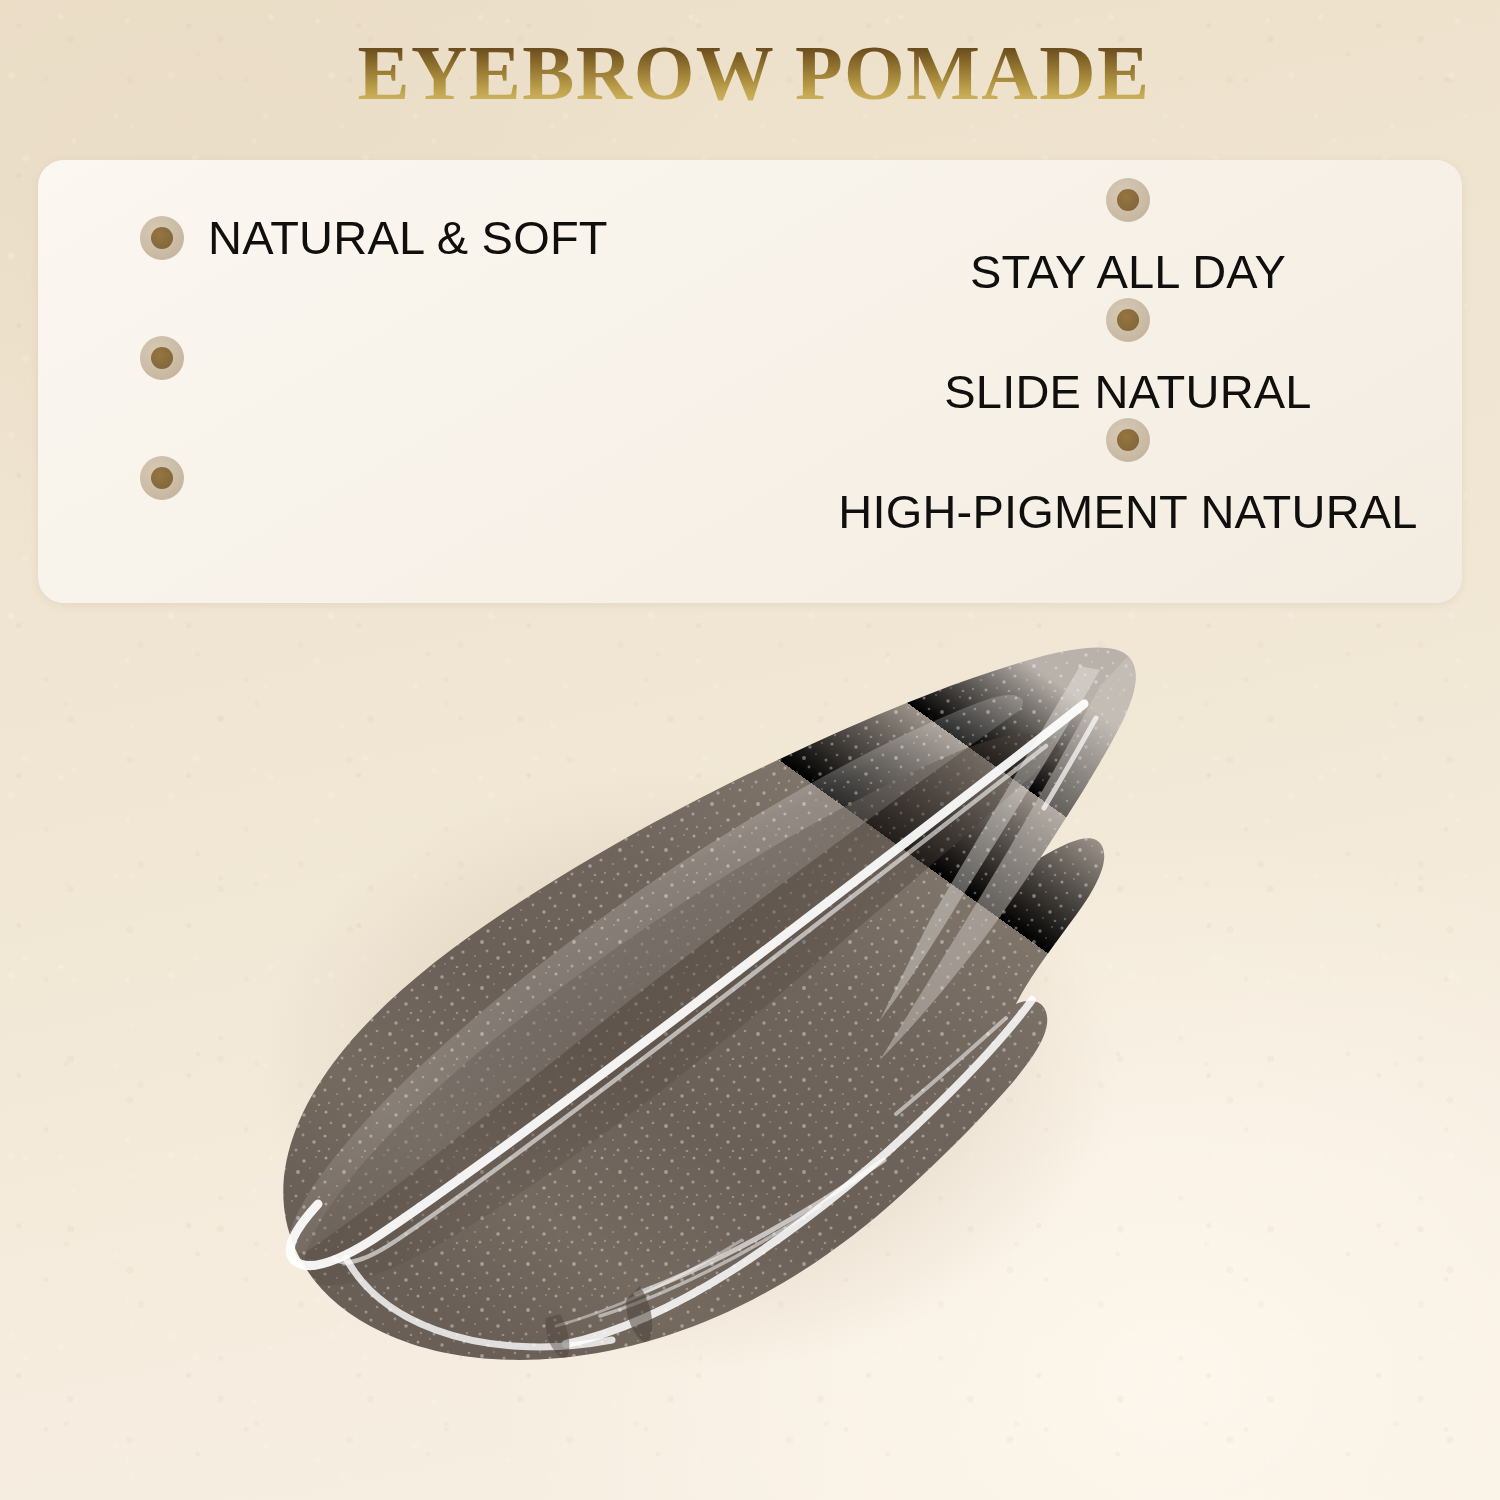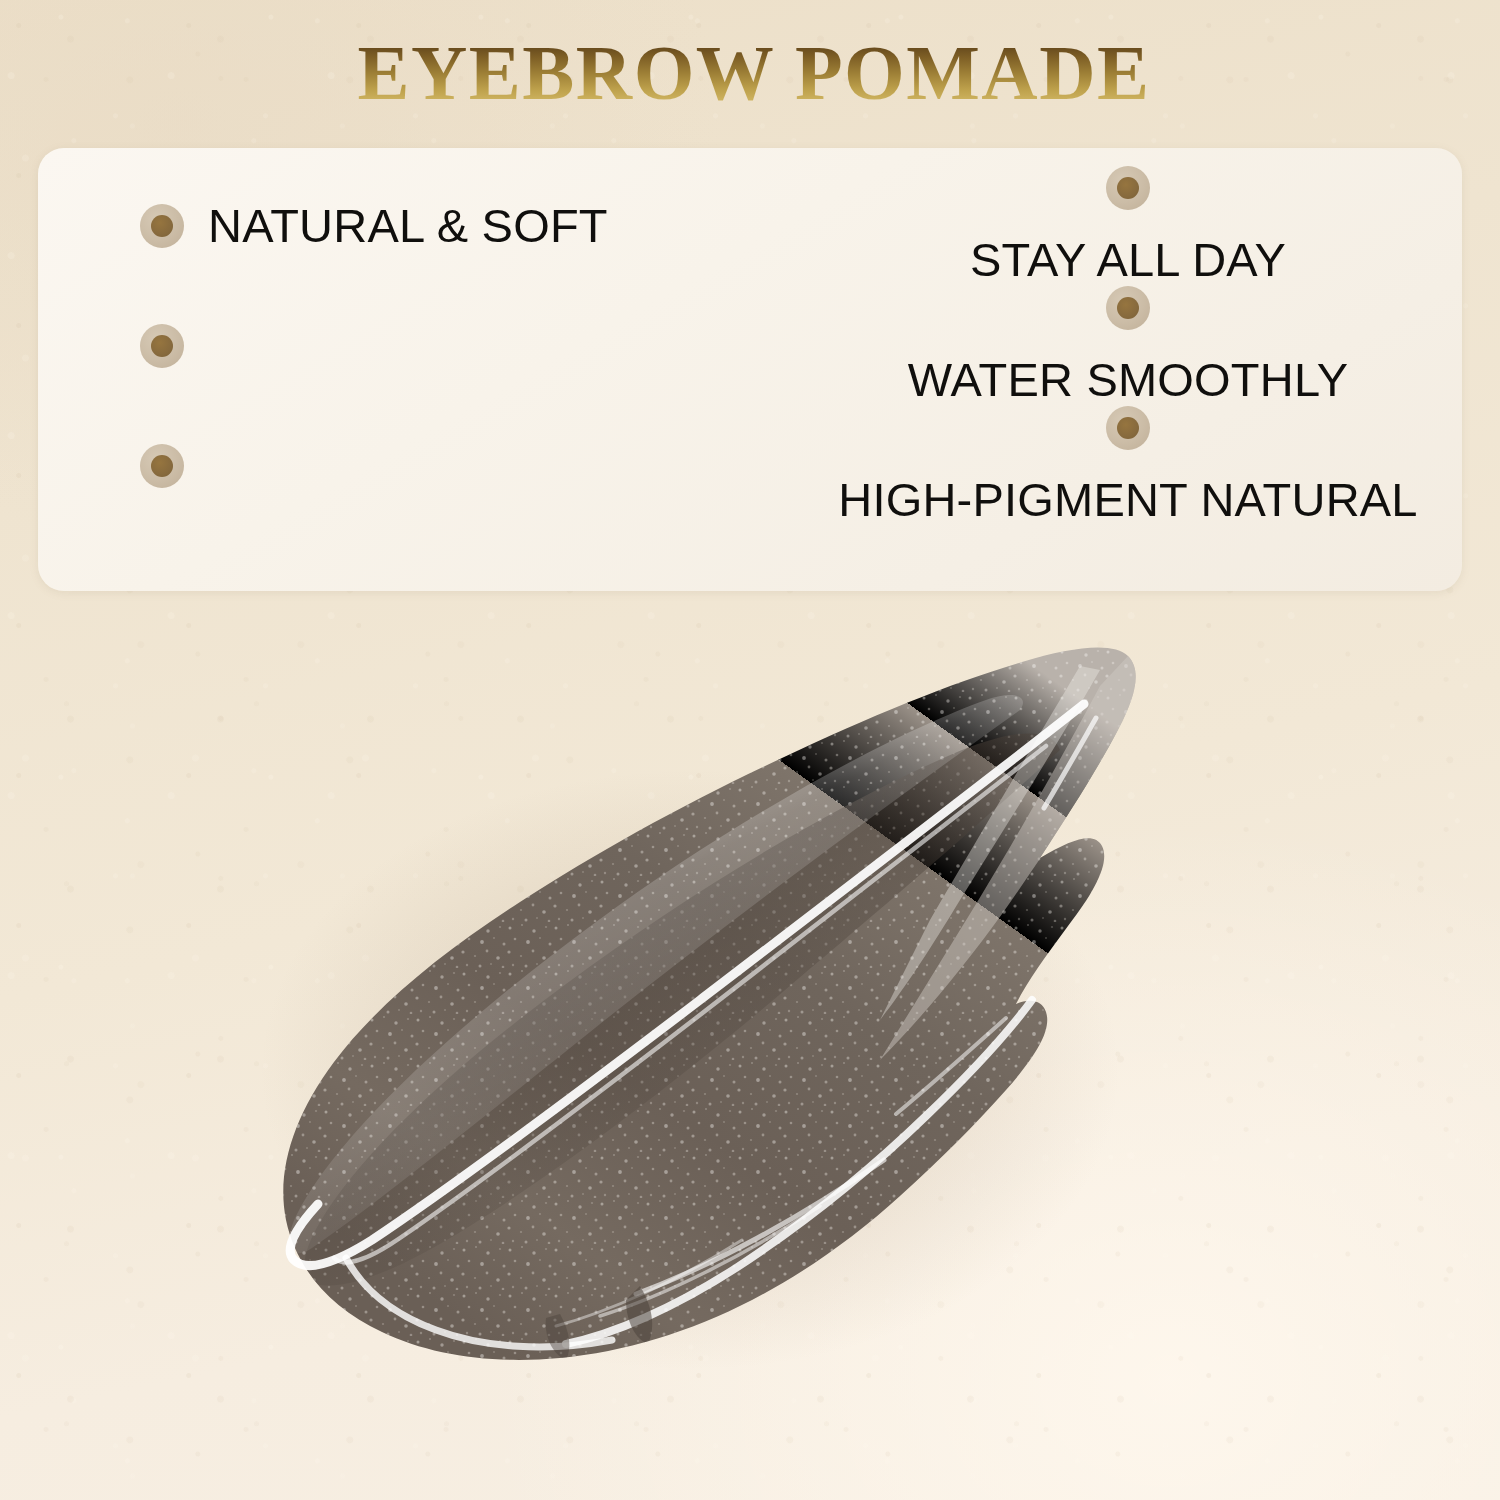--- a/index.html
+++ b/index.html
@@ -83,21 +83,21 @@
         #C6A953 100%);
     -webkit-background-clip:text;
     background-clip:text;
     color:transparent;
     -webkit-text-fill-color:transparent;
   }
 
   
   #feature-card {
     position:absolute;
-    left:38px; top:148px;
+    left:38px; top:160px;
     width:1424px; height:443px;
     background:
       linear-gradient(150deg, #FBF7F1 0%, #F8F3EA 40%, #F5EFE5 75%, #F3ECE1 100%);
     border-radius:26px;
     box-shadow:0 2px 9px rgba(150,128,100,.13);
   }
 
   #feature-grid {
     position:absolute;
     inset:0;
@@ -171,21 +171,21 @@
       <div class="feature-item col-right">
         <span class="bullet"></span>
         <span class="feature-label">STAY ALL DAY</span>
       </div>
 
       <div class="feature-item col-left">
         <span class="bullet"></span>
       </div>
       <div class="feature-item col-right">
         <span class="bullet"></span>
-        <span class="feature-label">WATER SMOOTHLY</span>
+        <span class="feature-label">SLIDE NATURAL</span>
       </div>
 
 
       <div class="feature-item col-left">
         <span class="bullet"></span>
       </div>
       <div class="feature-item col-right">
         <span class="bullet"></span>
         <span class="feature-label">HIGH-PIGMENT NATURAL</span>
       </div>

